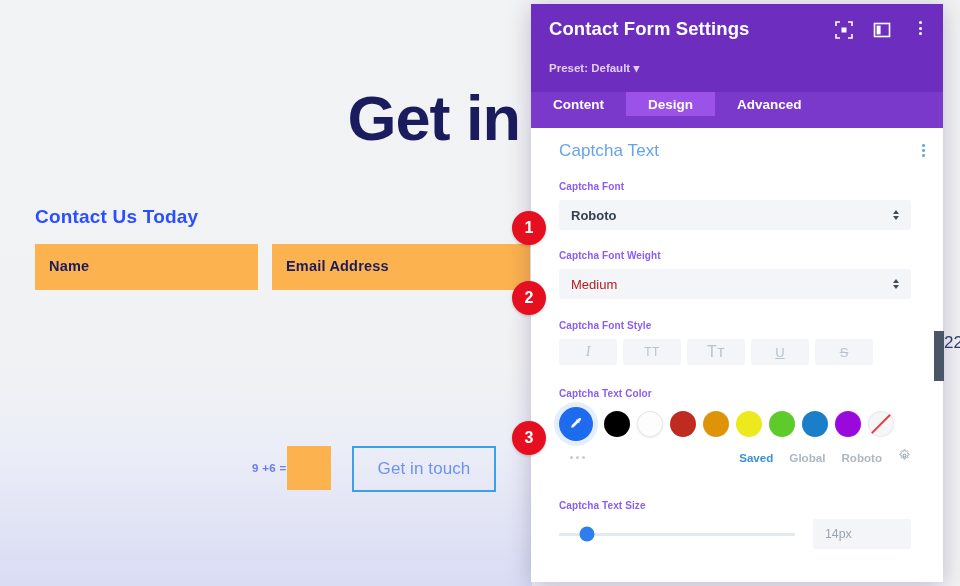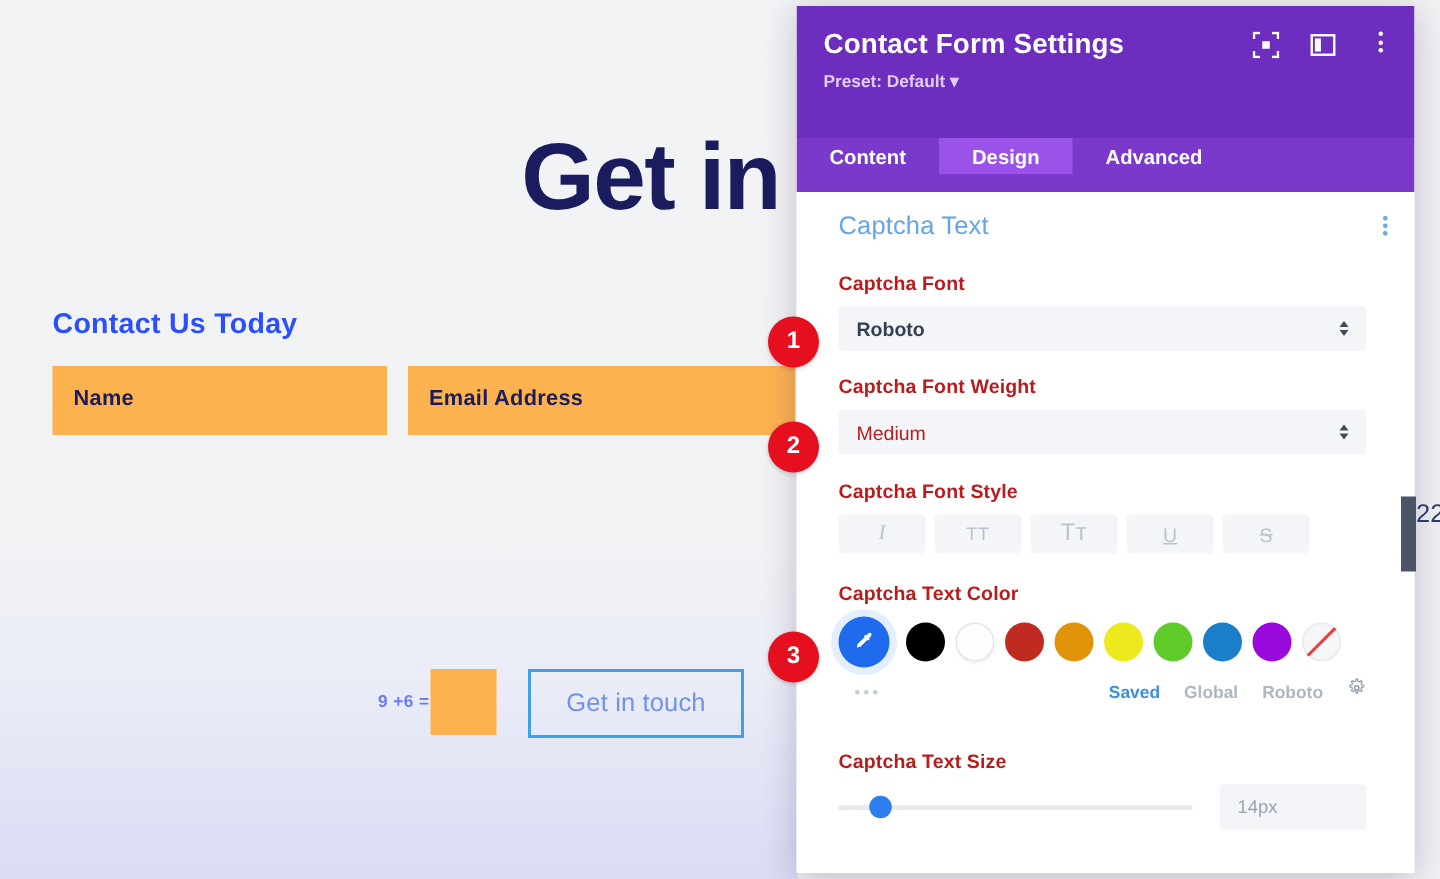--- a/index.html
+++ b/index.html
@@ -113,21 +113,21 @@
   #panel-title {
     color: #ffffff;
     font-size: 18.5px;
     font-weight: bold;
     letter-spacing: .1px;
   }
   #panel-preset {
     color: #e2ccf6;
     font-size: 11.5px;
     font-weight: bold;
-    margin-top: 7px;
+    margin-top: 21px;
   }
   #header-icons {
     position: absolute;
     right: 14px; top: 17px;
     display: flex; align-items: center; gap: 20px;
   }
   .hicon { width: 18px; height: 18px; display: block; }
 
   #panel-tabs {
     display: flex;
@@ -160,23 +160,23 @@
   }
   #section-menu {
     position: absolute; right: 18px; top: 16px;
   }
   .vdots { display:flex; flex-direction: column; gap: 2.5px; align-items:center; }
   .vdots i { width: 2.6px; height: 2.6px; border-radius: 50%; background: #6fa8e0; display:block; }
   .vdots.white i { background: #ffffff; width: 3px; height: 3px; }
 
   .fgroup { position: absolute; left: 28px; width: 352px; }
   .flabel {
-    font-size: 13px;
-    font-weight: bold;
-    color: #b91c1c;
+    font-size: 10px;
+    font-weight: bold;
+    color: #8b5cf6;
     margin-bottom: 8px;
     letter-spacing: .1px;
   }
   .fselect {
     position: relative;
     height: 30px;
     background: #f3f5f8;
     border-radius: 3px;
     display: flex; align-items: center;
     padding: 0 12px;

